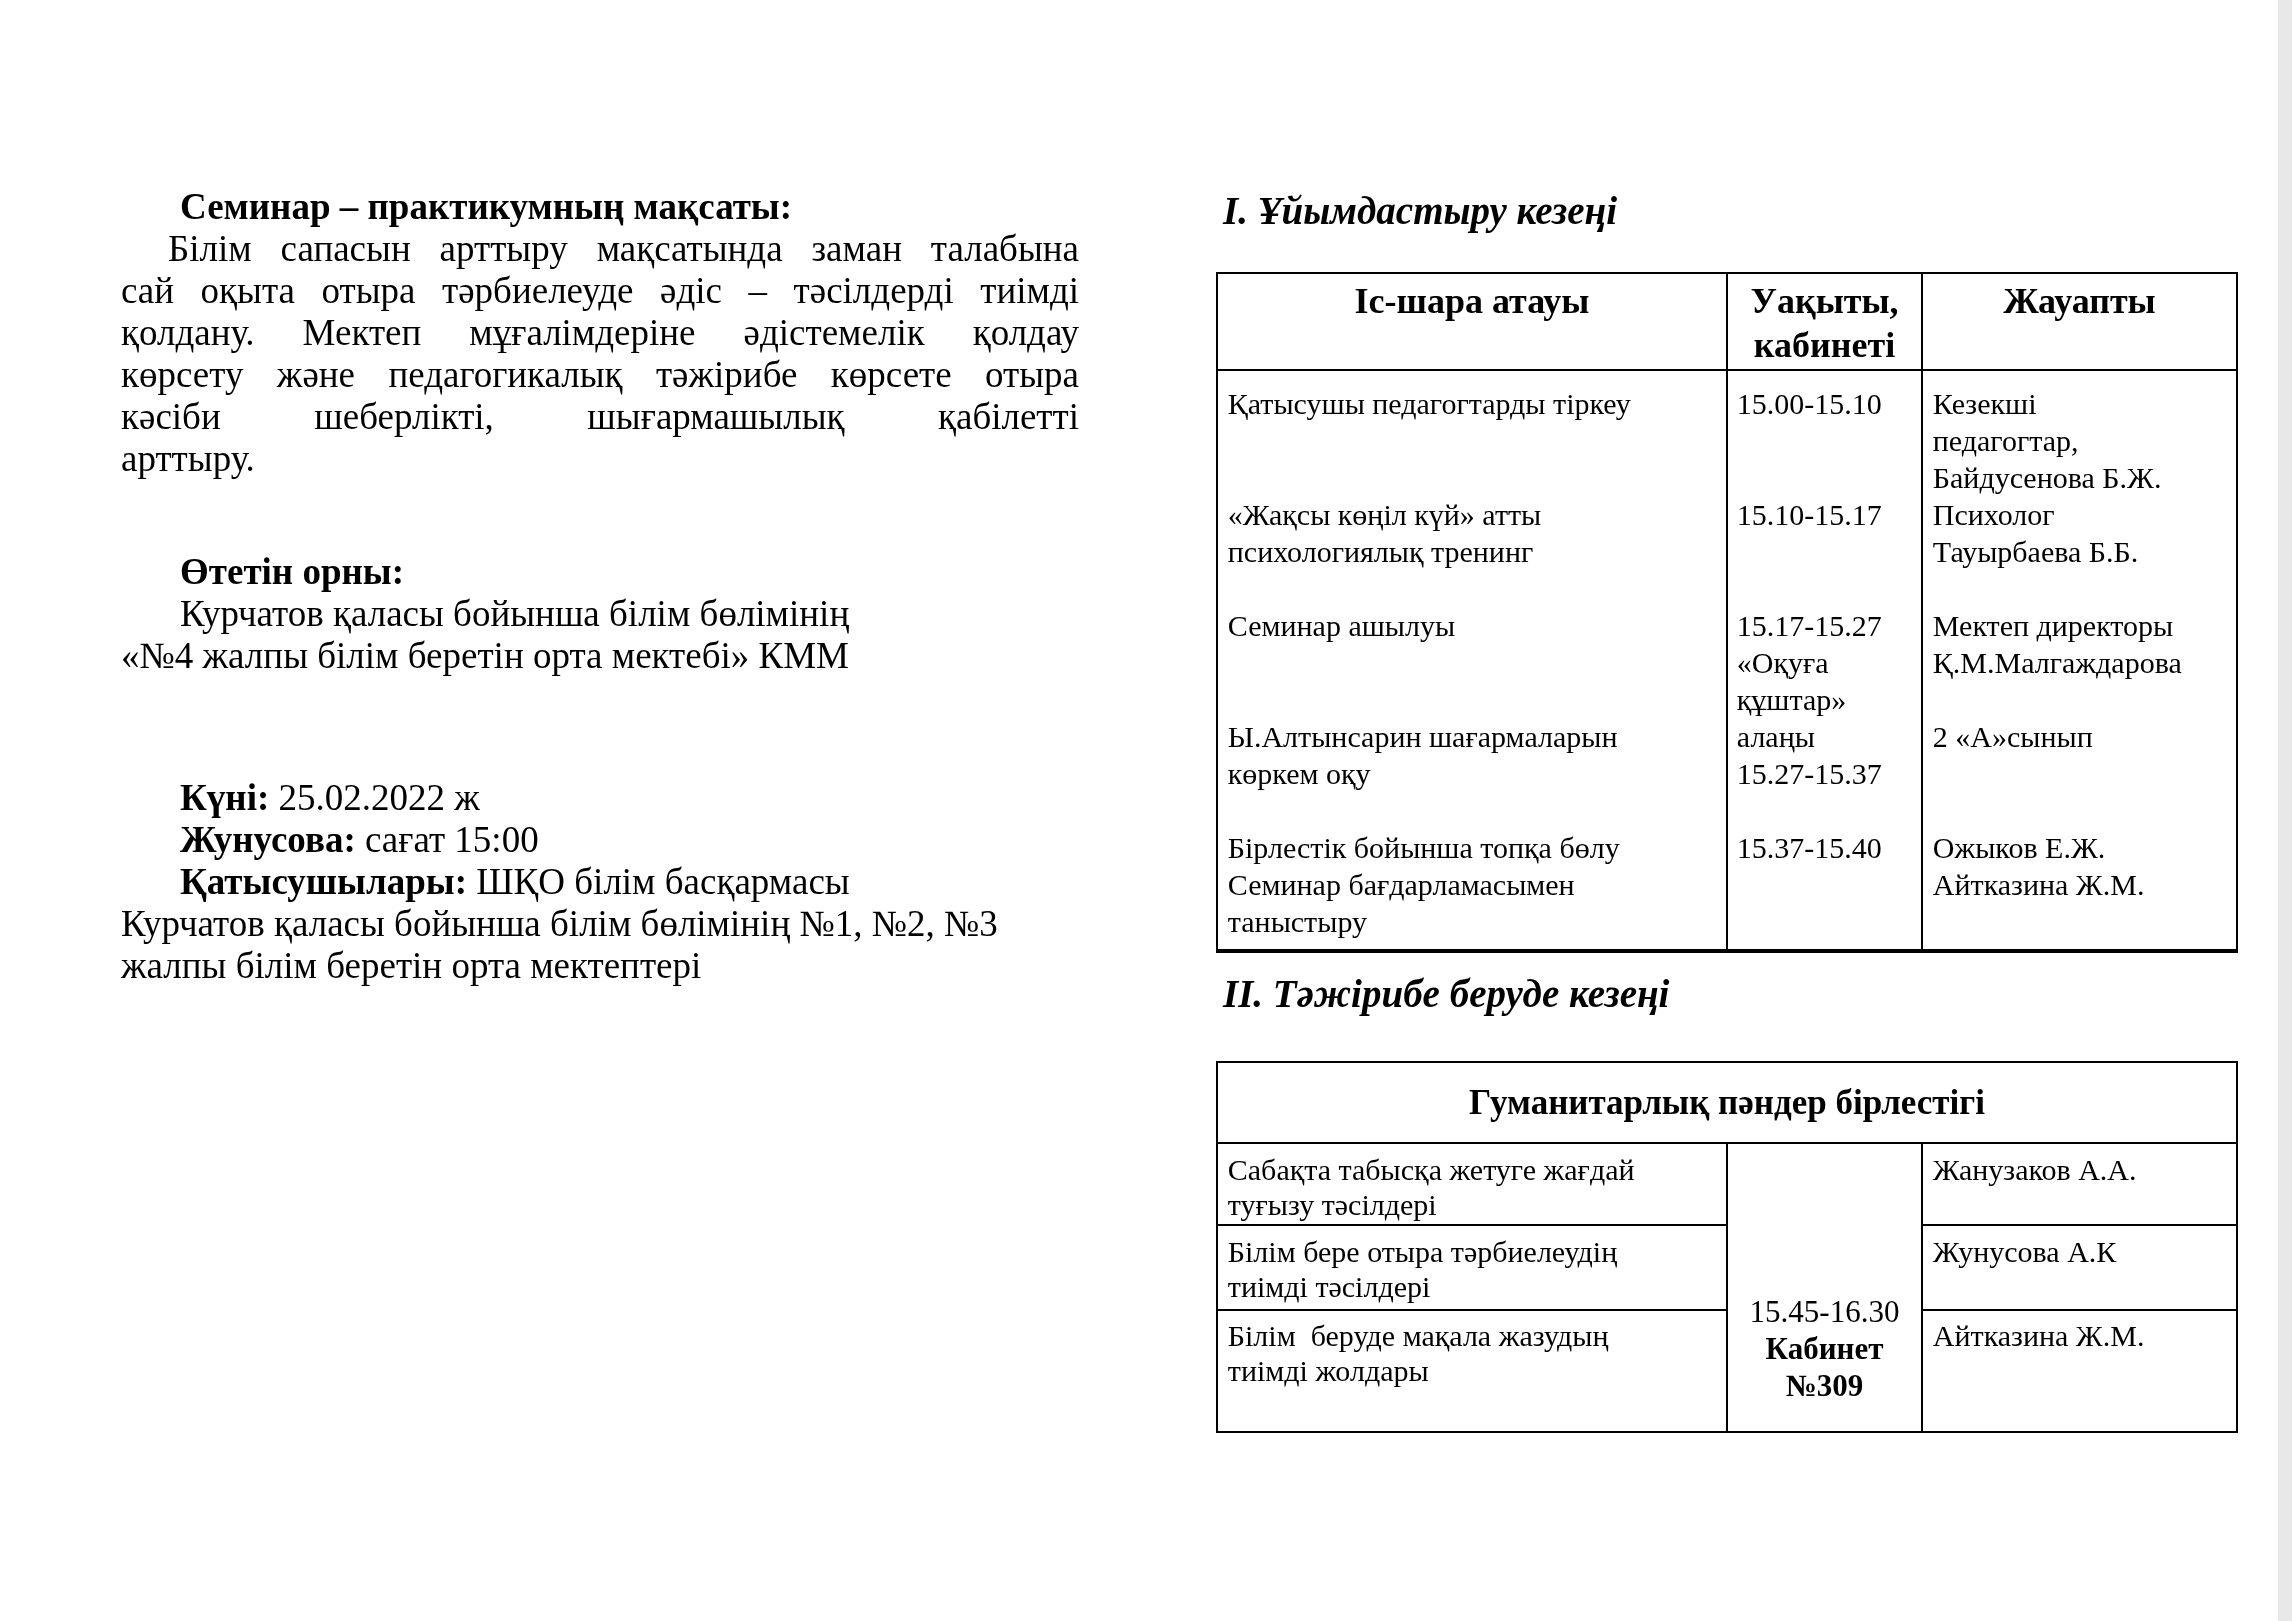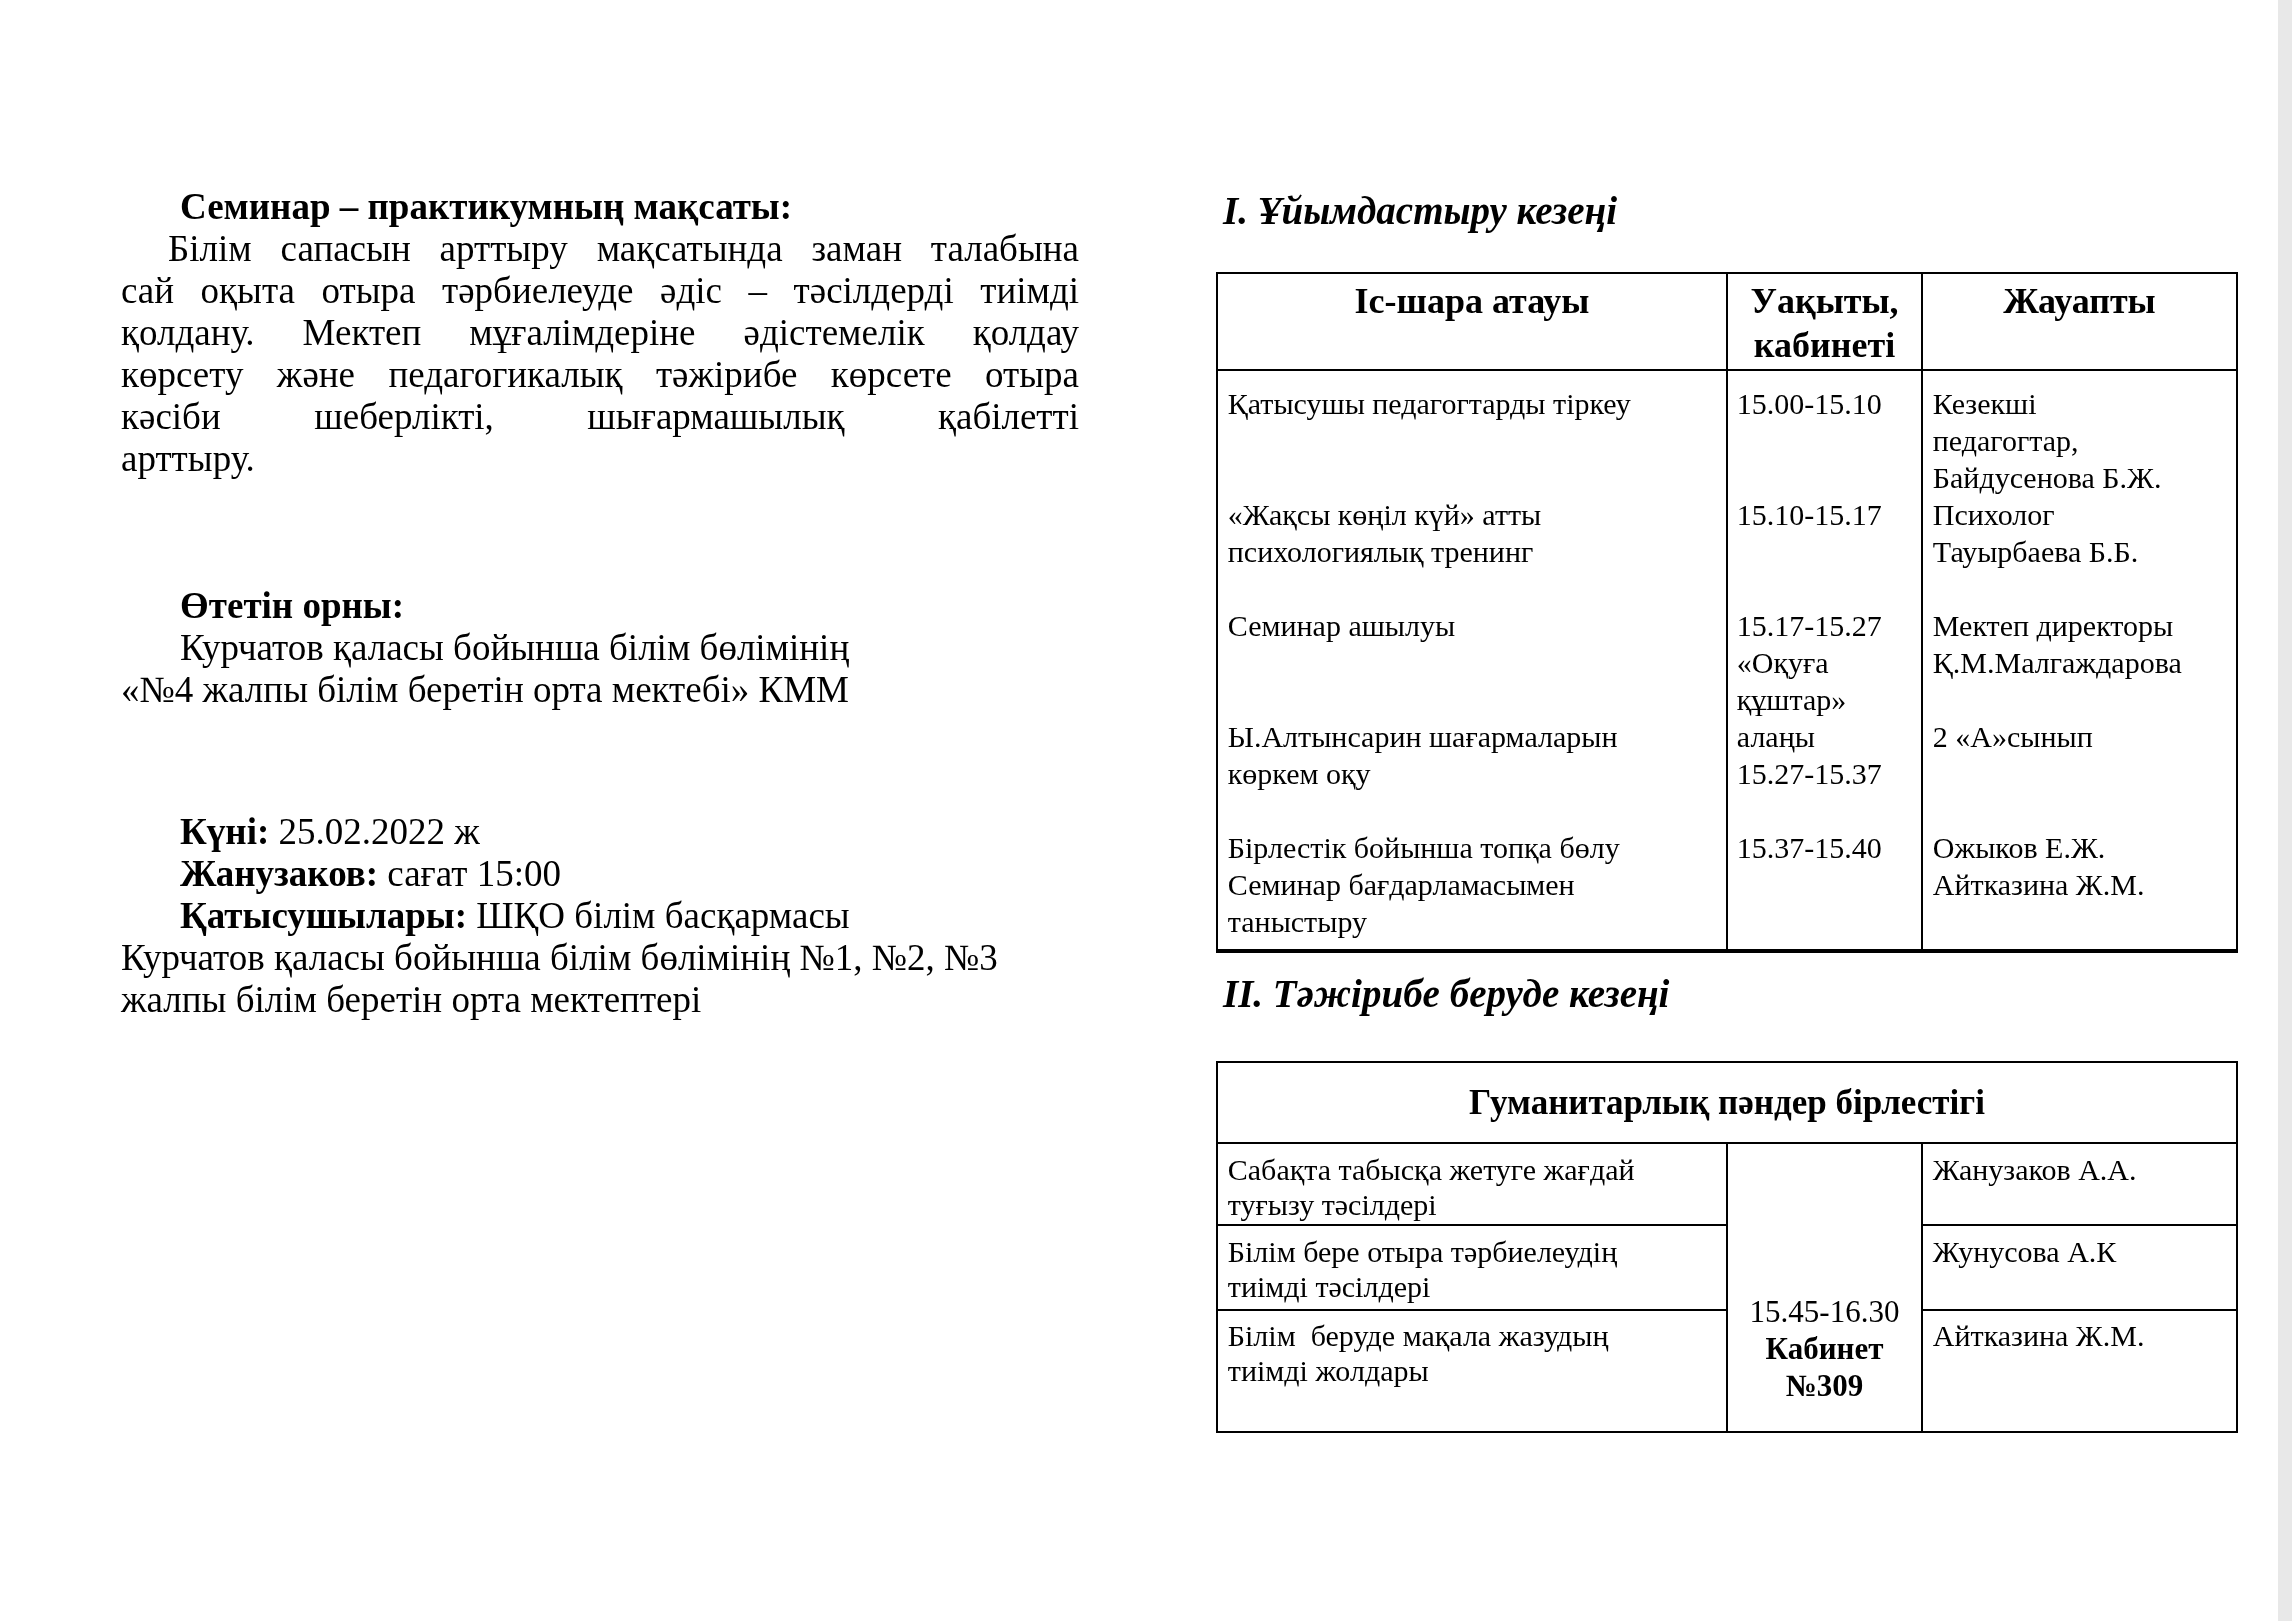--- a/index.html
+++ b/index.html
@@ -18,21 +18,21 @@
     font-size:37px;line-height:42px;
   }
   .ind{padding-left:59px;}
   .line{white-space:nowrap;}
   .jline{
     text-align:justify;
     text-align-last:justify;
   }
   .jline.firstline{padding-left:47px;}
   .jlast{text-align:left;}
-  .venue-h{margin-top:105px;}
+  .venue-h{margin-top:71px;}
   .date-line{margin-top:100px;}
   
   .sec-title{
     position:absolute;
     font-weight:bold;font-size:39px;line-height:44px;font-style:italic;
   }
   .sec1-title{left:1223px;top:189px;}
   .sec2-title{left:1223px;top:972px;}
   
   table.t{
@@ -92,21 +92,21 @@
       <div class="jline">көрсету және педагогикалық тәжірибе көрсете отыра</div>
       <div class="jline">кәсіби шеберлікті, шығармашылық қабілетті</div>
       <div class="jlast">арттыру.</div>
     </div>
 
     <div class="b ind line venue-h">Өтетін орны:</div>
     <div class="ind line">Курчатов қаласы бойынша білім бөлімінің</div>
     <div class="line">«№4 жалпы білім беретін орта мектебі» КММ</div>
 
     <div class="ind line date-line"><span class="b">Күні:</span> <span>25.02.2022 ж</span></div>
-    <div class="ind line"><span class="b">Жанузаков:</span> <span>сағат 15:00</span></div>
+    <div class="ind line"><span class="b">Жунусова:</span> <span>сағат 15:00</span></div>
     <div class="ind line"><span class="b">Қатысушылары:</span> <span>ШҚО білім басқармасы</span></div>
     <div class="line">Курчатов қаласы бойынша білім бөлімінің №1, №2, №3</div>
     <div class="line">жалпы білім беретін орта мектептері</div>
   </div>
 
   <div class="sec-title sec1-title">I. Ұйымдастыру кезеңі</div>
 
   <table class="t t1">
     <colgroup>
         <col class="c1">

